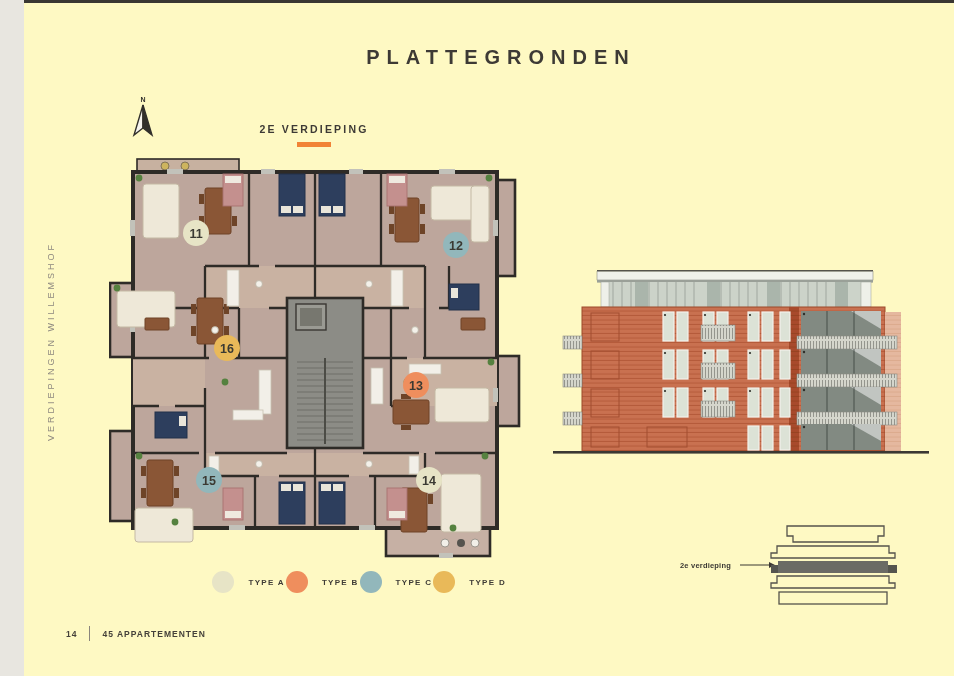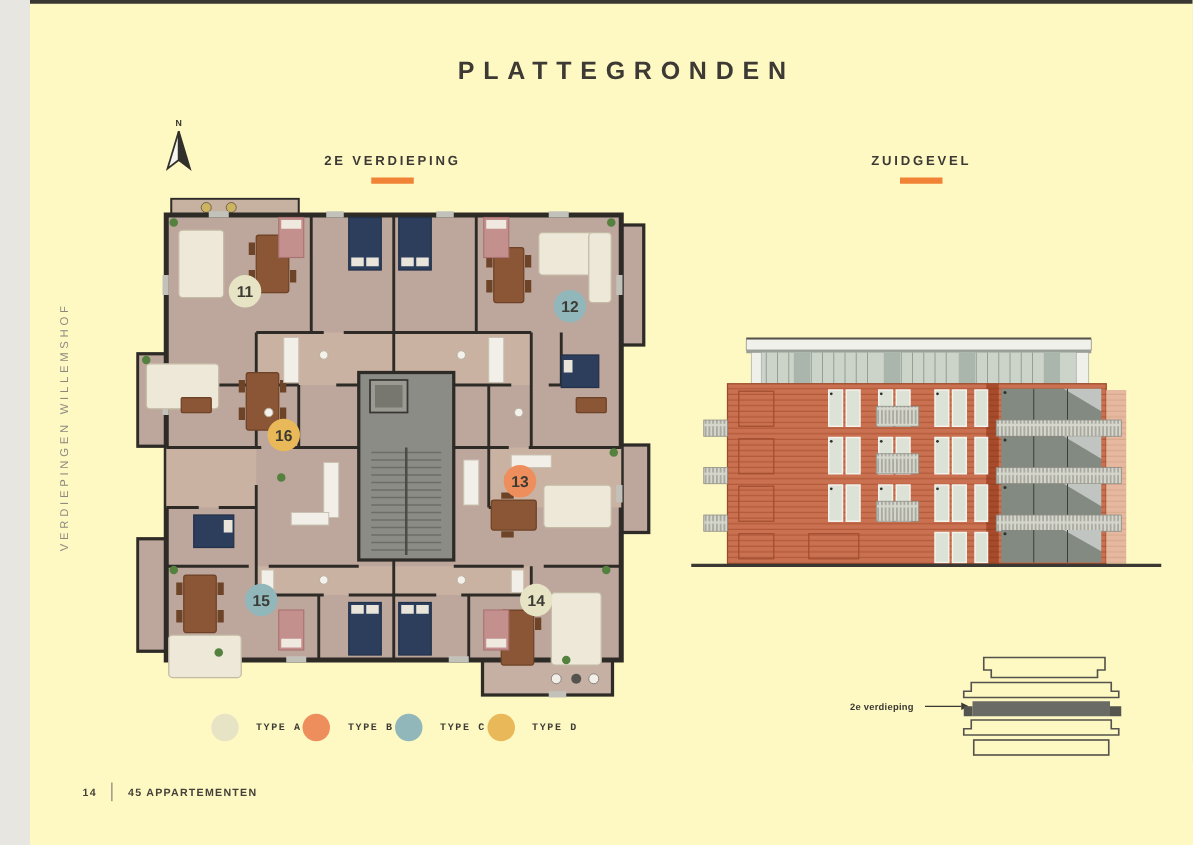--- a/index.html
+++ b/index.html
@@ -17,21 +17,21 @@
   #heading-floorplan { left:170px; top:123px; }
   #heading-elevation { left:593px; top:123px; }
   .compass { position:absolute; left:104px; top:96px; width:30px; height:46px; text-align:center; }
   .compass .n { font-size:7px; font-weight:700; color:#32302b; letter-spacing:0; }
   .side-label { position:absolute; left:22px; top:213px; height:256px; display:flex; align-items:center; justify-content:center;
     writing-mode:vertical-rl; transform:rotate(180deg);
     font-size:9px; font-weight:500; letter-spacing:3px; color:#8d887f; }
   .plan-svg { position:absolute; left:85px; top:158px; }
   .elev-svg { position:absolute; left:527px; top:262px; }
   .stack-svg { position:absolute; left:648px; top:512px; }
-  .legend { position:absolute; left:100px; top:570px; width:382px; display:flex; justify-content:center;font-family:Liberation Mono, monospace; }
+  .legend { position:absolute; left:100px; top:570px; width:382px; display:flex; justify-content:flex-end; }
   .legend-item { display:flex; align-items:center; gap:13px; }
   .legend-item .lbl { font-size:8px; font-weight:700; letter-spacing:1.3px; color:#3f3c36; }
   .footer { position:absolute; left:42px; top:626px; display:flex; align-items:center; gap:12px;
     font-size:8.5px; font-weight:700; letter-spacing:1px; color:#45413a; }
   .footer .divider { width:1px; height:15px; background:#8a857c; }
   svg text { font-family:"Liberation Sans", sans-serif; }
 </style>
 </head>
 <body>
 
@@ -43,24 +43,20 @@
   <div class="compass">
     <div class="n">N</div>
     <svg width="30" height="36" viewBox="0 0 30 36">
       <path d="M15 2 L6 32 L15 25 Z" fill="#f6f4ee" stroke="#32302b" stroke-width="1.4"></path>
       <path d="M15 2 L24 32 L15 25 Z" fill="#32302b" stroke="#32302b" stroke-width="1.4"></path>
     </svg>
   </div>
 
   <div class="section-heading" id="heading-floorplan">
     <div class="hd">2E VERDIEPING</div>
-    <div class="bar"></div>
-  </div>
-  <div class="section-heading" id="heading-elevation">
-    <div class="hd">ZUIDGEVEL</div>
     <div class="bar"></div>
   </div>
 
   <div class="side-label">VERDIEPINGEN WILLEMSHOF</div>
 
   <svg class="plan-svg" width="412" height="410" viewBox="0 0 412 410">
 
     <rect x="28" y="1" width="102" height="14" fill="#c7b1a0" stroke="#2e2b27" stroke-width="1.6"></rect>
     <circle cx="56" cy="8" r="4" fill="#cdb45e" stroke="#6e6350" stroke-width="0.8"></circle>
     <circle cx="76" cy="8" r="4" fill="#cdb45e" stroke="#6e6350" stroke-width="0.8"></circle>

